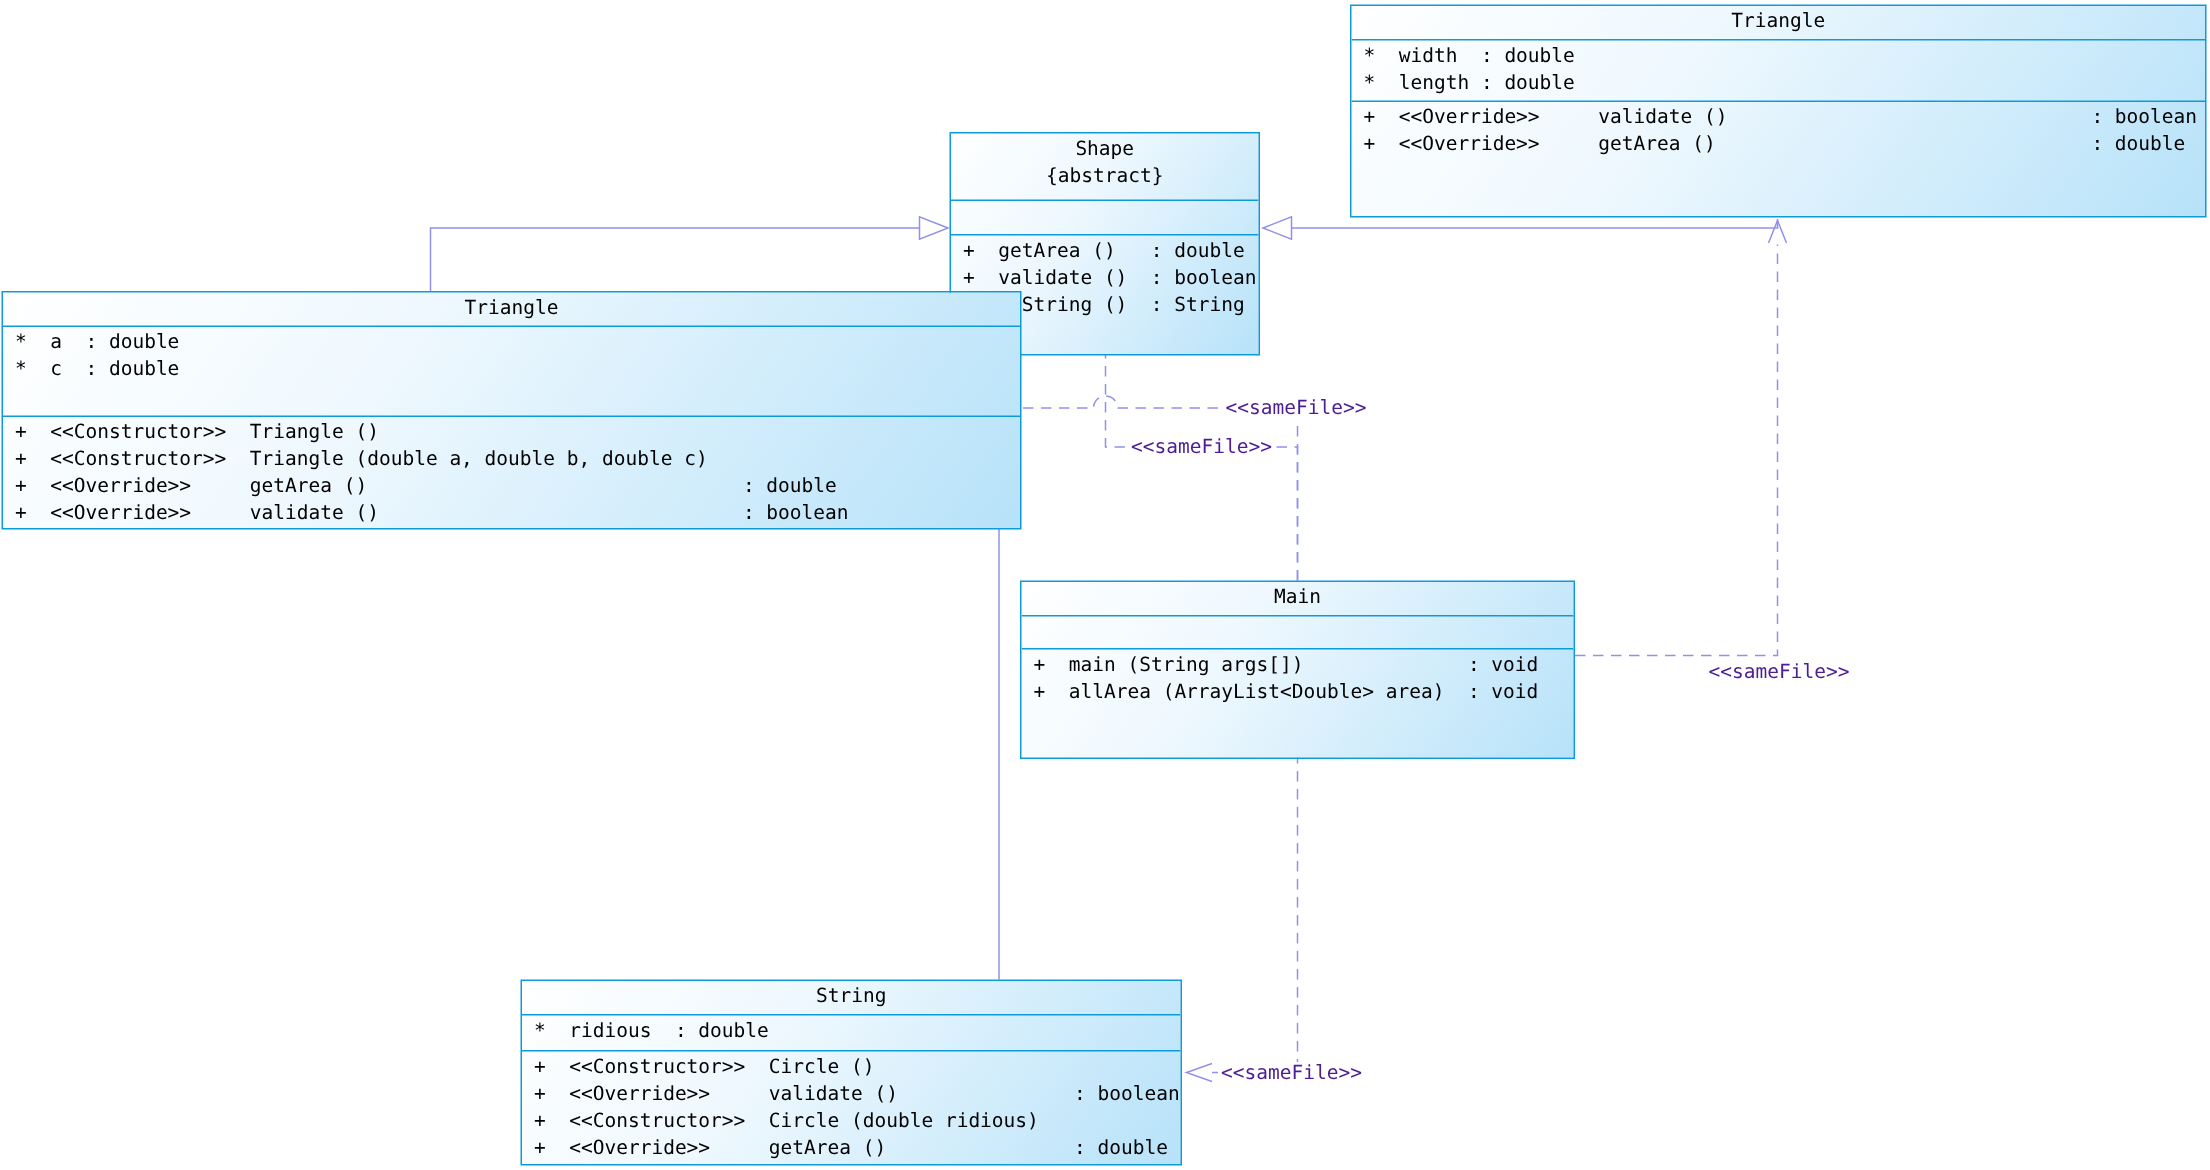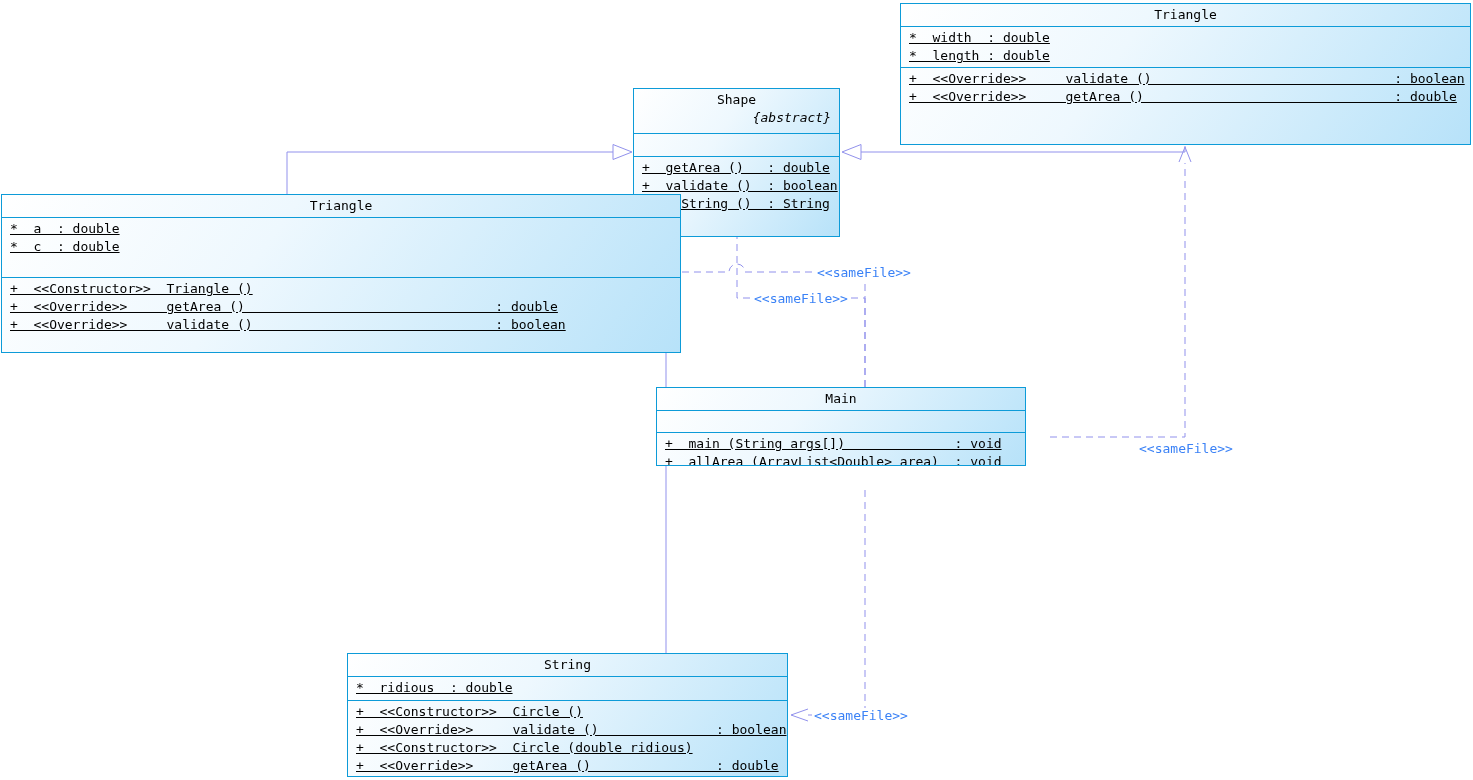--- a/index.html
+++ b/index.html
@@ -3,26 +3,26 @@
 <meta charset="utf-8">
 <style>
   html,body{margin:0;padding:0;background:#ffffff;}
   #canvas{position:relative;width:1473px;height:780px;background:#ffffff;overflow:hidden;
           font-family:"DejaVu Sans Mono",monospace;}
   #edges{position:absolute;left:0;top:0;}
   .uml-class{position:absolute;box-sizing:border-box;border:1px solid #0d9bd8;color:#000;
              background:linear-gradient(125deg,#ffffff 0%,#eef8fe 38%,#b7e2f9 100%);
              font:13px "DejaVu Sans Mono",monospace;overflow:hidden;}
   .cmp{box-sizing:border-box;padding:2px 8px;}
-  .cmp + .cmp{border-top:1px solid #0d9bd8;text-decoration:underline;}
+  .cmp + .cmp{border-top:1px solid #0d9bd8;}
   .cmp.title{text-align:center;padding-top:2px;}
   .row{white-space:pre;height:18px;line-height:18px;}
-  .abstract{text-align:right;font-style:italic;}
+  .abstract{text-align:center;}
   .edge-label{position:absolute;background:#ffffff;font:13px "DejaVu Sans Mono",monospace;
-              line-height:15px;padding:0 2px;color:#3b82f6;white-space:pre;}
+              line-height:15px;padding:0 2px;color:#4c1d95;white-space:pre;}
 </style>
 </head>
 <body>
 
 <div id="canvas">
 
   <svg id="edges" width="1473" height="780" viewBox="0 0 1473 780">
     <g stroke="#9191ec" fill="none" stroke-width="1">
 
       <path d="M287 194 V152 H613"></path>
@@ -75,26 +75,27 @@
   <div class="uml-class" style="left:1px;top:194px;width:680px;height:159px">
     <div class="cmp title" style="height:22px">
       <div class="row">Triangle</div>
     </div>
     <div class="cmp" style="height:60px">
       <div class="row">*  a  : double</div>
       <div class="row">*  c  : double</div>
     </div>
     <div class="cmp">
       <div class="row">+  &lt;&lt;Constructor&gt;&gt;  Triangle ()</div>
+      <div class="row">+  &lt;&lt;Constructor&gt;&gt;  Triangle (double a, double b, double c)</div>
       <div class="row">+  &lt;&lt;Override&gt;&gt;     getArea ()                                : double</div>
       <div class="row">+  &lt;&lt;Override&gt;&gt;     validate ()                               : boolean</div>
     </div>
   </div>
 
-  <div class="uml-class" style="left:656px;top:387px;width:370px;height:79px">
+  <div class="uml-class" style="left:680px;top:387px;width:370px;height:119px">
     <div class="cmp title" style="height:22px">
       <div class="row">Main</div>
     </div>
     <div class="cmp" style="height:22px"></div>
     <div class="cmp">
       <div class="row">+  main (String args[])              : void</div>
       <div class="row">+  allArea (ArrayList&lt;Double&gt; area)  : void</div>
     </div>
   </div>
 

